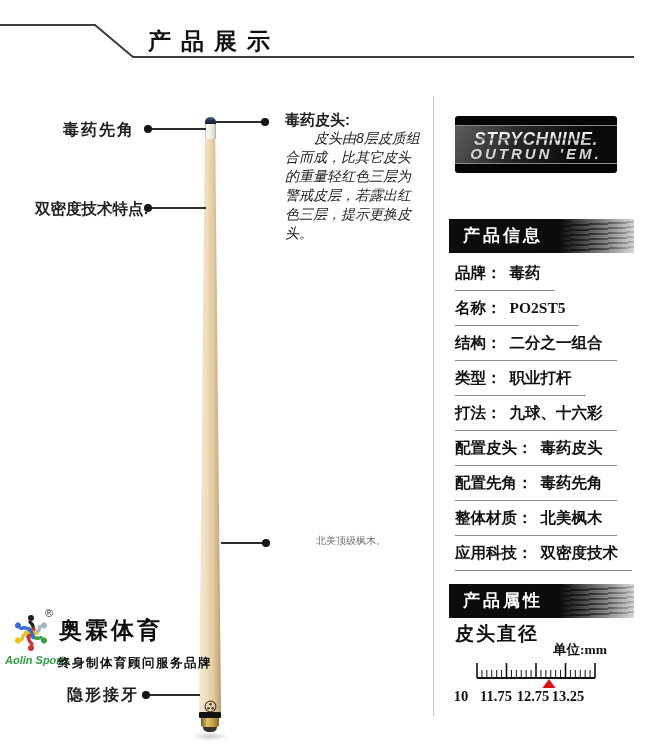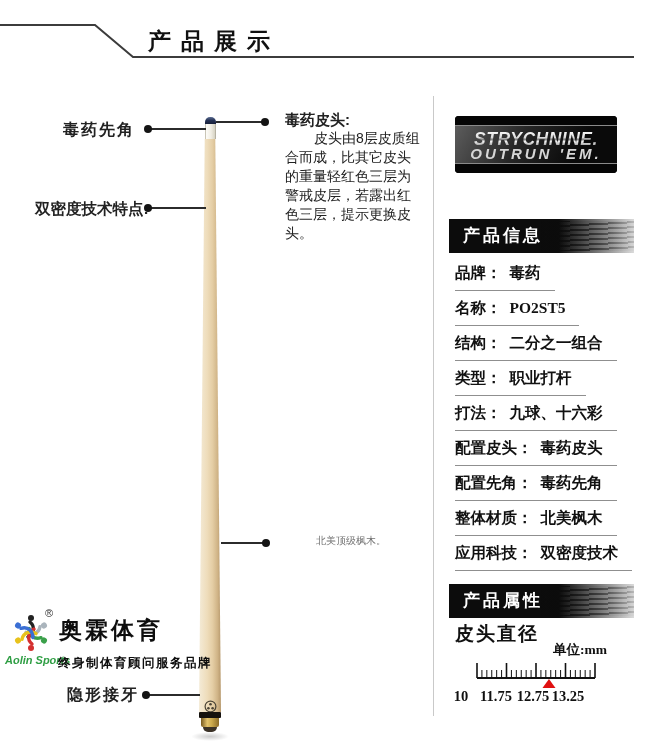--- a/index.html
+++ b/index.html
@@ -28,21 +28,21 @@
   .cue-shadow{position:absolute;left:191px;top:732px;width:38px;height:9px;
            background:radial-gradient(ellipse at center,rgba(0,0,0,0.20) 0%,rgba(0,0,0,0) 70%);}
 
   
   .leader{position:absolute;height:0;border-top:2px solid #2b2b2b;}
   .leader::before{content:"";position:absolute;width:8px;height:8px;border-radius:50%;background:#141414;top:-5px;}
   .leader.dot-left::before{left:-1px;}
   .leader.dot-right::before{right:-1px;}
 
   .co-label{position:absolute;font-size:16px;font-weight:600;letter-spacing:2px;color:#222;}
-  .co-block{position:absolute;white-space:pre-wrap;color:#222;}
+  .co-block{position:absolute;white-space:pre-wrap;color:#222;font-style:italic;}
   .tip-title{position:absolute;left:285px;top:111px;font-size:15px;font-weight:600;color:#222;}
   .tip-body{left:285px;top:129px;width:150px;font-size:14px;line-height:19px;font-weight:500;text-indent:29px;}
   .density-title{position:absolute;left:35px;top:199px;font-size:15.5px;font-weight:600;color:#222;}
   .density-body{left:8px;top:219px;width:152px;font-size:14.5px;line-height:20px;font-weight:500;}
   .maple-label{position:absolute;left:287px;top:534px;font-size:10px;font-weight:500;color:#737373;margin-left:29px;}
 
   
   .v-divider{position:absolute;left:433px;top:96px;width:1px;height:620px;background:#c9c9c9;}
 
   .brand-box{position:absolute;left:455px;top:116px;width:162px;height:57px;border-radius:4px;overflow:hidden;

